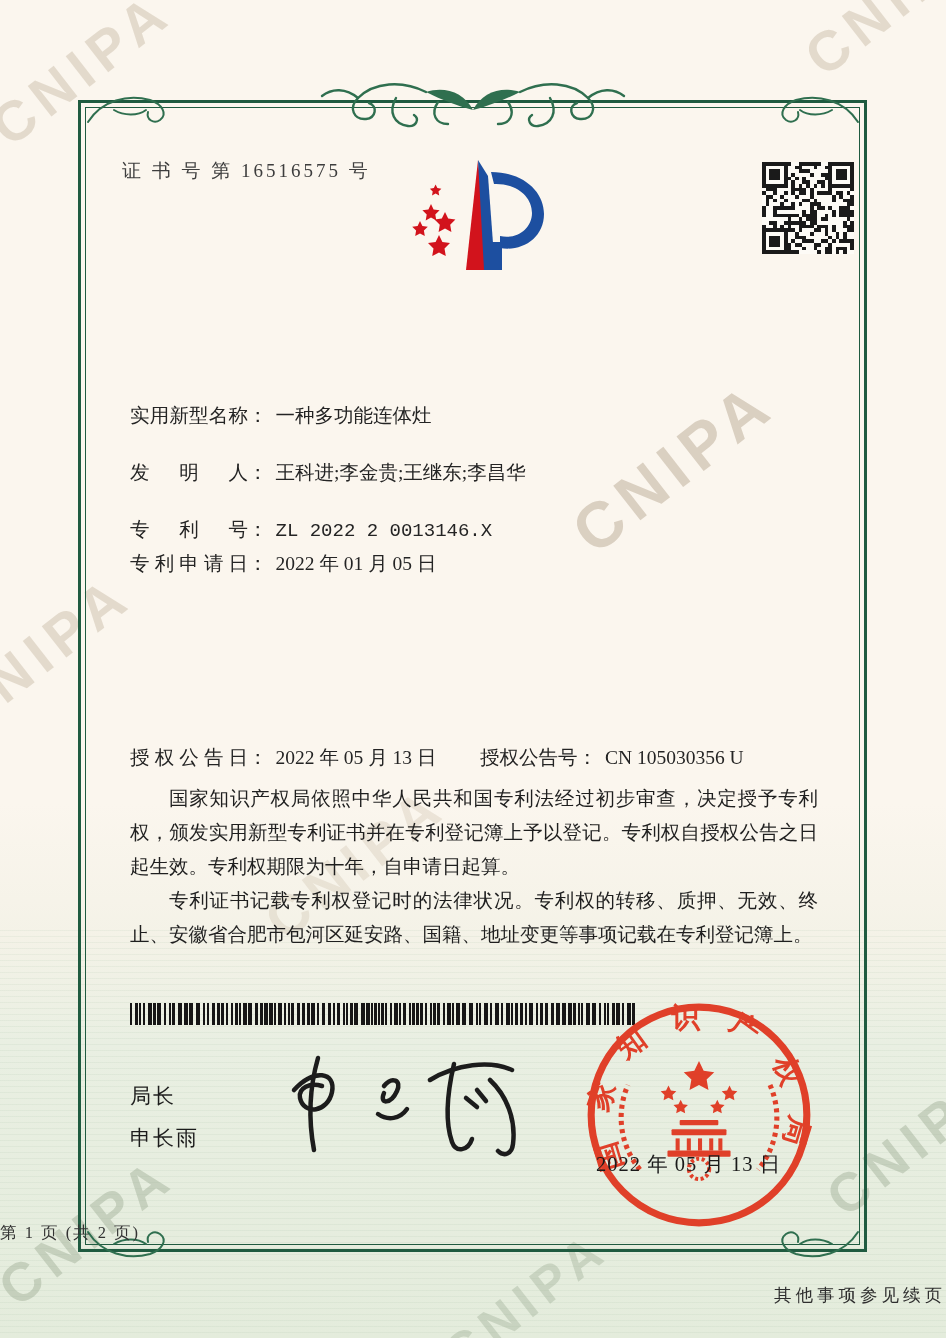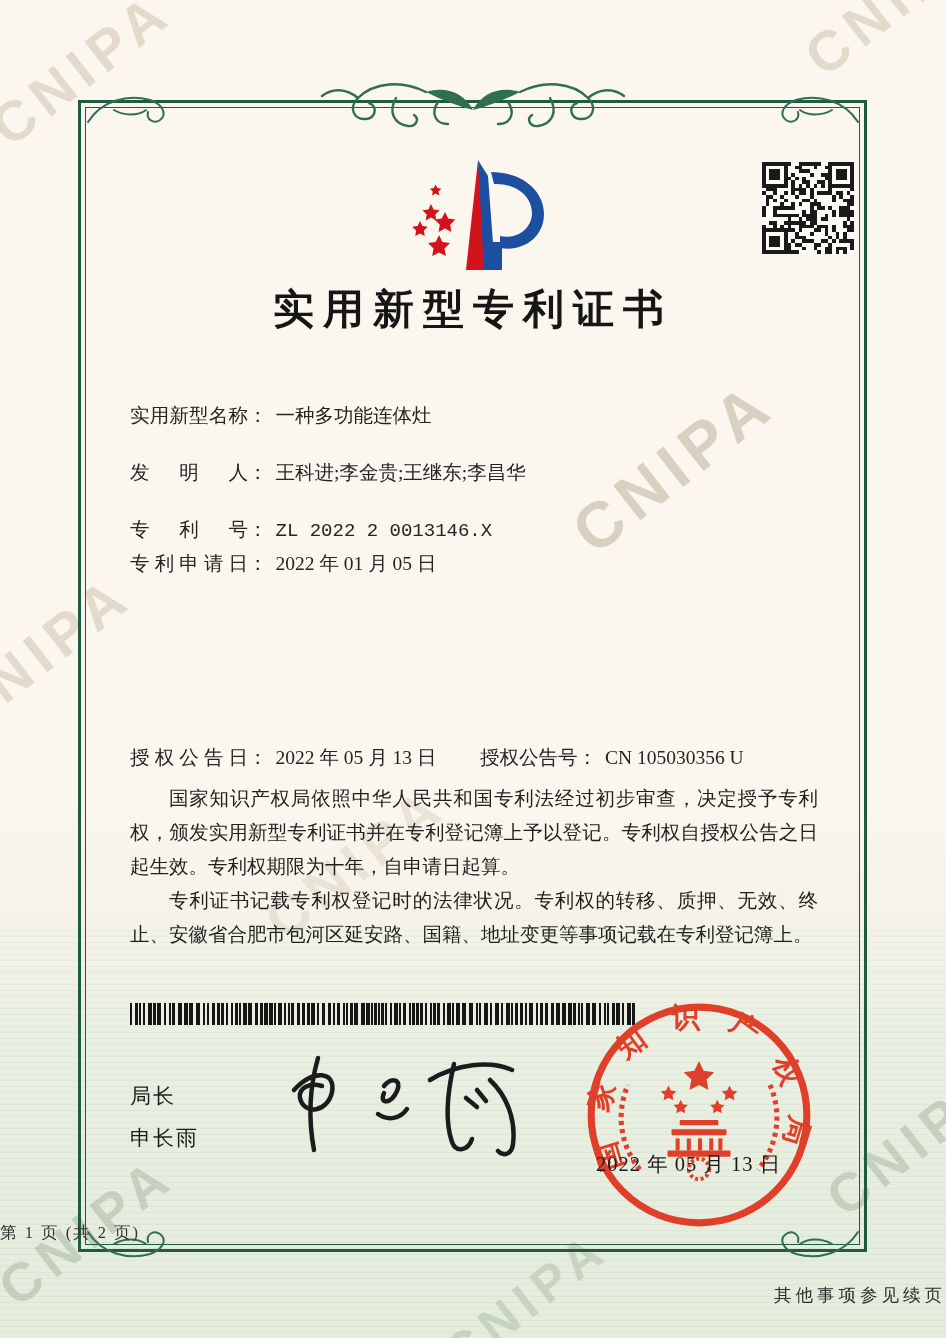--- a/index.html
+++ b/index.html
@@ -104,20 +104,21 @@
         <path d="M30,22 C40,28 54,28 62,22"></path>
     </g>
   </svg>
   <svg class="ornament" style="left:772px; top:1226px; transform:scale(-1,-1);" width="90" height="40" viewBox="0 0 90 40">
     <g stroke="#2f6f4f" stroke-width="2" fill="none" stroke-linecap="round">
       <path d="M4,34 C18,12 44,6 66,12 C78,16 84,26 76,32 C70,36 62,32 64,24"></path>
         <path d="M30,22 C40,28 54,28 62,22"></path>
     </g>
   </svg>
 
+  <div class="cert-no">证 书 号 第 16516575 号</div>
 
   <svg class="logo" viewBox="0 0 150 118">
     <g fill="#d2131c">
       <path d="M47,33 l2.2,4.6 5,.7 -3.6,3.5 .9,5 -4.5,-2.4 -4.5,2.4 .9,-5 -3.6,-3.5 5,-.7 Z" transform="translate(0,2) scale(0.8)"></path>
       <path d="M33,48 l2.6,5.4 6,.9 -4.3,4.2 1,5.9 -5.3,-2.8 -5.3,2.8 1,-5.9 -4.3,-4.2 6,-.9 Z"></path>
       <path d="M47,56 l3.2,6.6 7.2,1 -5.2,5.1 1.2,7.2 -6.4,-3.4 -6.4,3.4 1.2,-7.2 -5.2,-5.1 7.2,-1 Z"></path>
       <path d="M22,65 l2.4,5 5.4,.8 -3.9,3.8 .9,5.4 -4.8,-2.6 -4.8,2.6 .9,-5.4 -3.9,-3.8 5.4,-.8 Z"></path>
       <path d="M41,79 l3.4,7 7.6,1.1 -5.5,5.4 1.3,7.6 -6.8,-3.6 -6.8,3.6 1.3,-7.6 -5.5,-5.4 7.6,-1.1 Z"></path>
       <polygon points="80,4 68,114 90,114"></polygon>
     </g>
@@ -438,21 +439,20 @@
         <rect x="7" y="24" width="1" height="1" fill="#1a1a1a"></rect>
         <rect x="8" y="24" width="1" height="1" fill="#1a1a1a"></rect>
         <rect x="9" y="24" width="1" height="1" fill="#1a1a1a"></rect>
         <rect x="15" y="24" width="1" height="1" fill="#1a1a1a"></rect>
         <rect x="17" y="24" width="1" height="1" fill="#1a1a1a"></rect>
         <rect x="18" y="24" width="1" height="1" fill="#1a1a1a"></rect>
         <rect x="20" y="24" width="1" height="1" fill="#1a1a1a"></rect>
         <rect x="22" y="24" width="1" height="1" fill="#1a1a1a"></rect>
       </svg></div>
 
-  <div class="title">实用新型专利证书</div>
 
   <div class="row" style="top:402px;">
     <span class="flabel">实用新型名称</span><span class="colon">：</span><span class="fvalue">一种多功能连体灶</span>
   </div>
   <div class="row" style="top:459px;">
     <span class="flabel">发明人</span><span class="colon">：</span><span class="fvalue">王科进;李金贵;王继东;李昌华</span>
   </div>
   <div class="row" style="top:516px;">
     <span class="flabel">专利号</span><span class="colon">：</span><span class="fvalue" style="font-family:'Liberation Mono','DejaVu Sans Mono',monospace; font-size:19px;">ZL 2022 2 0013146.X</span>
   </div>

